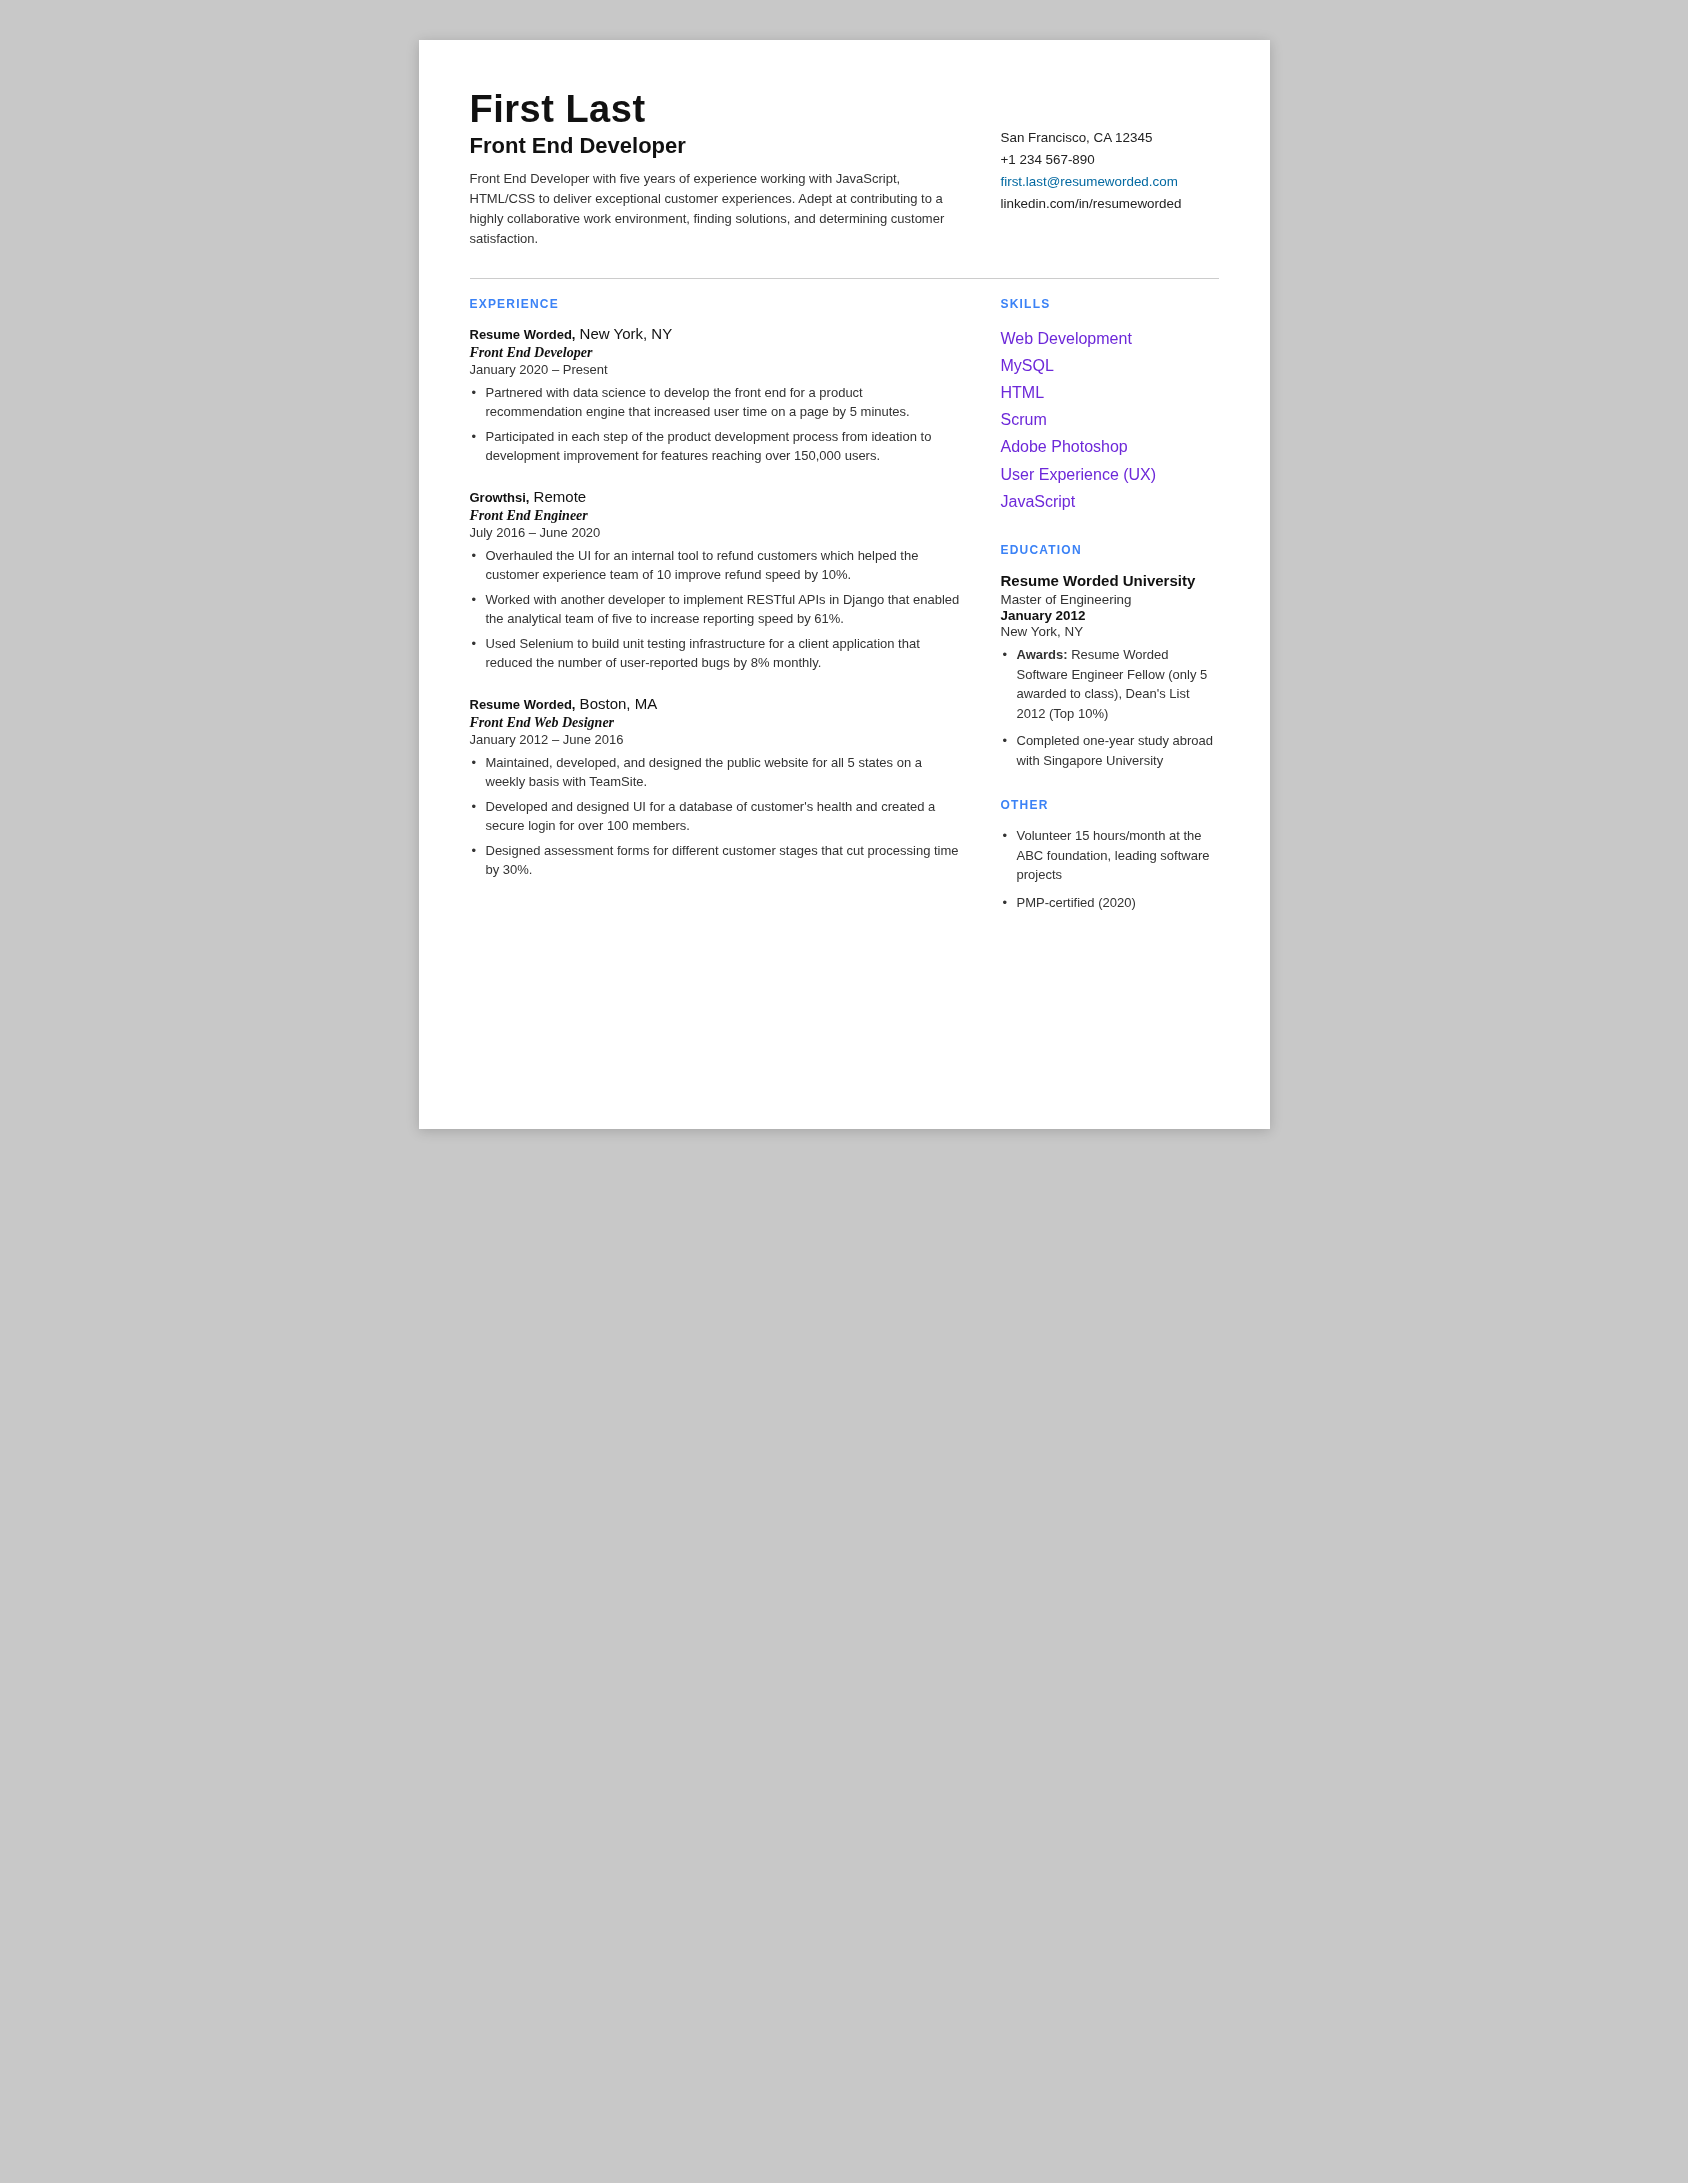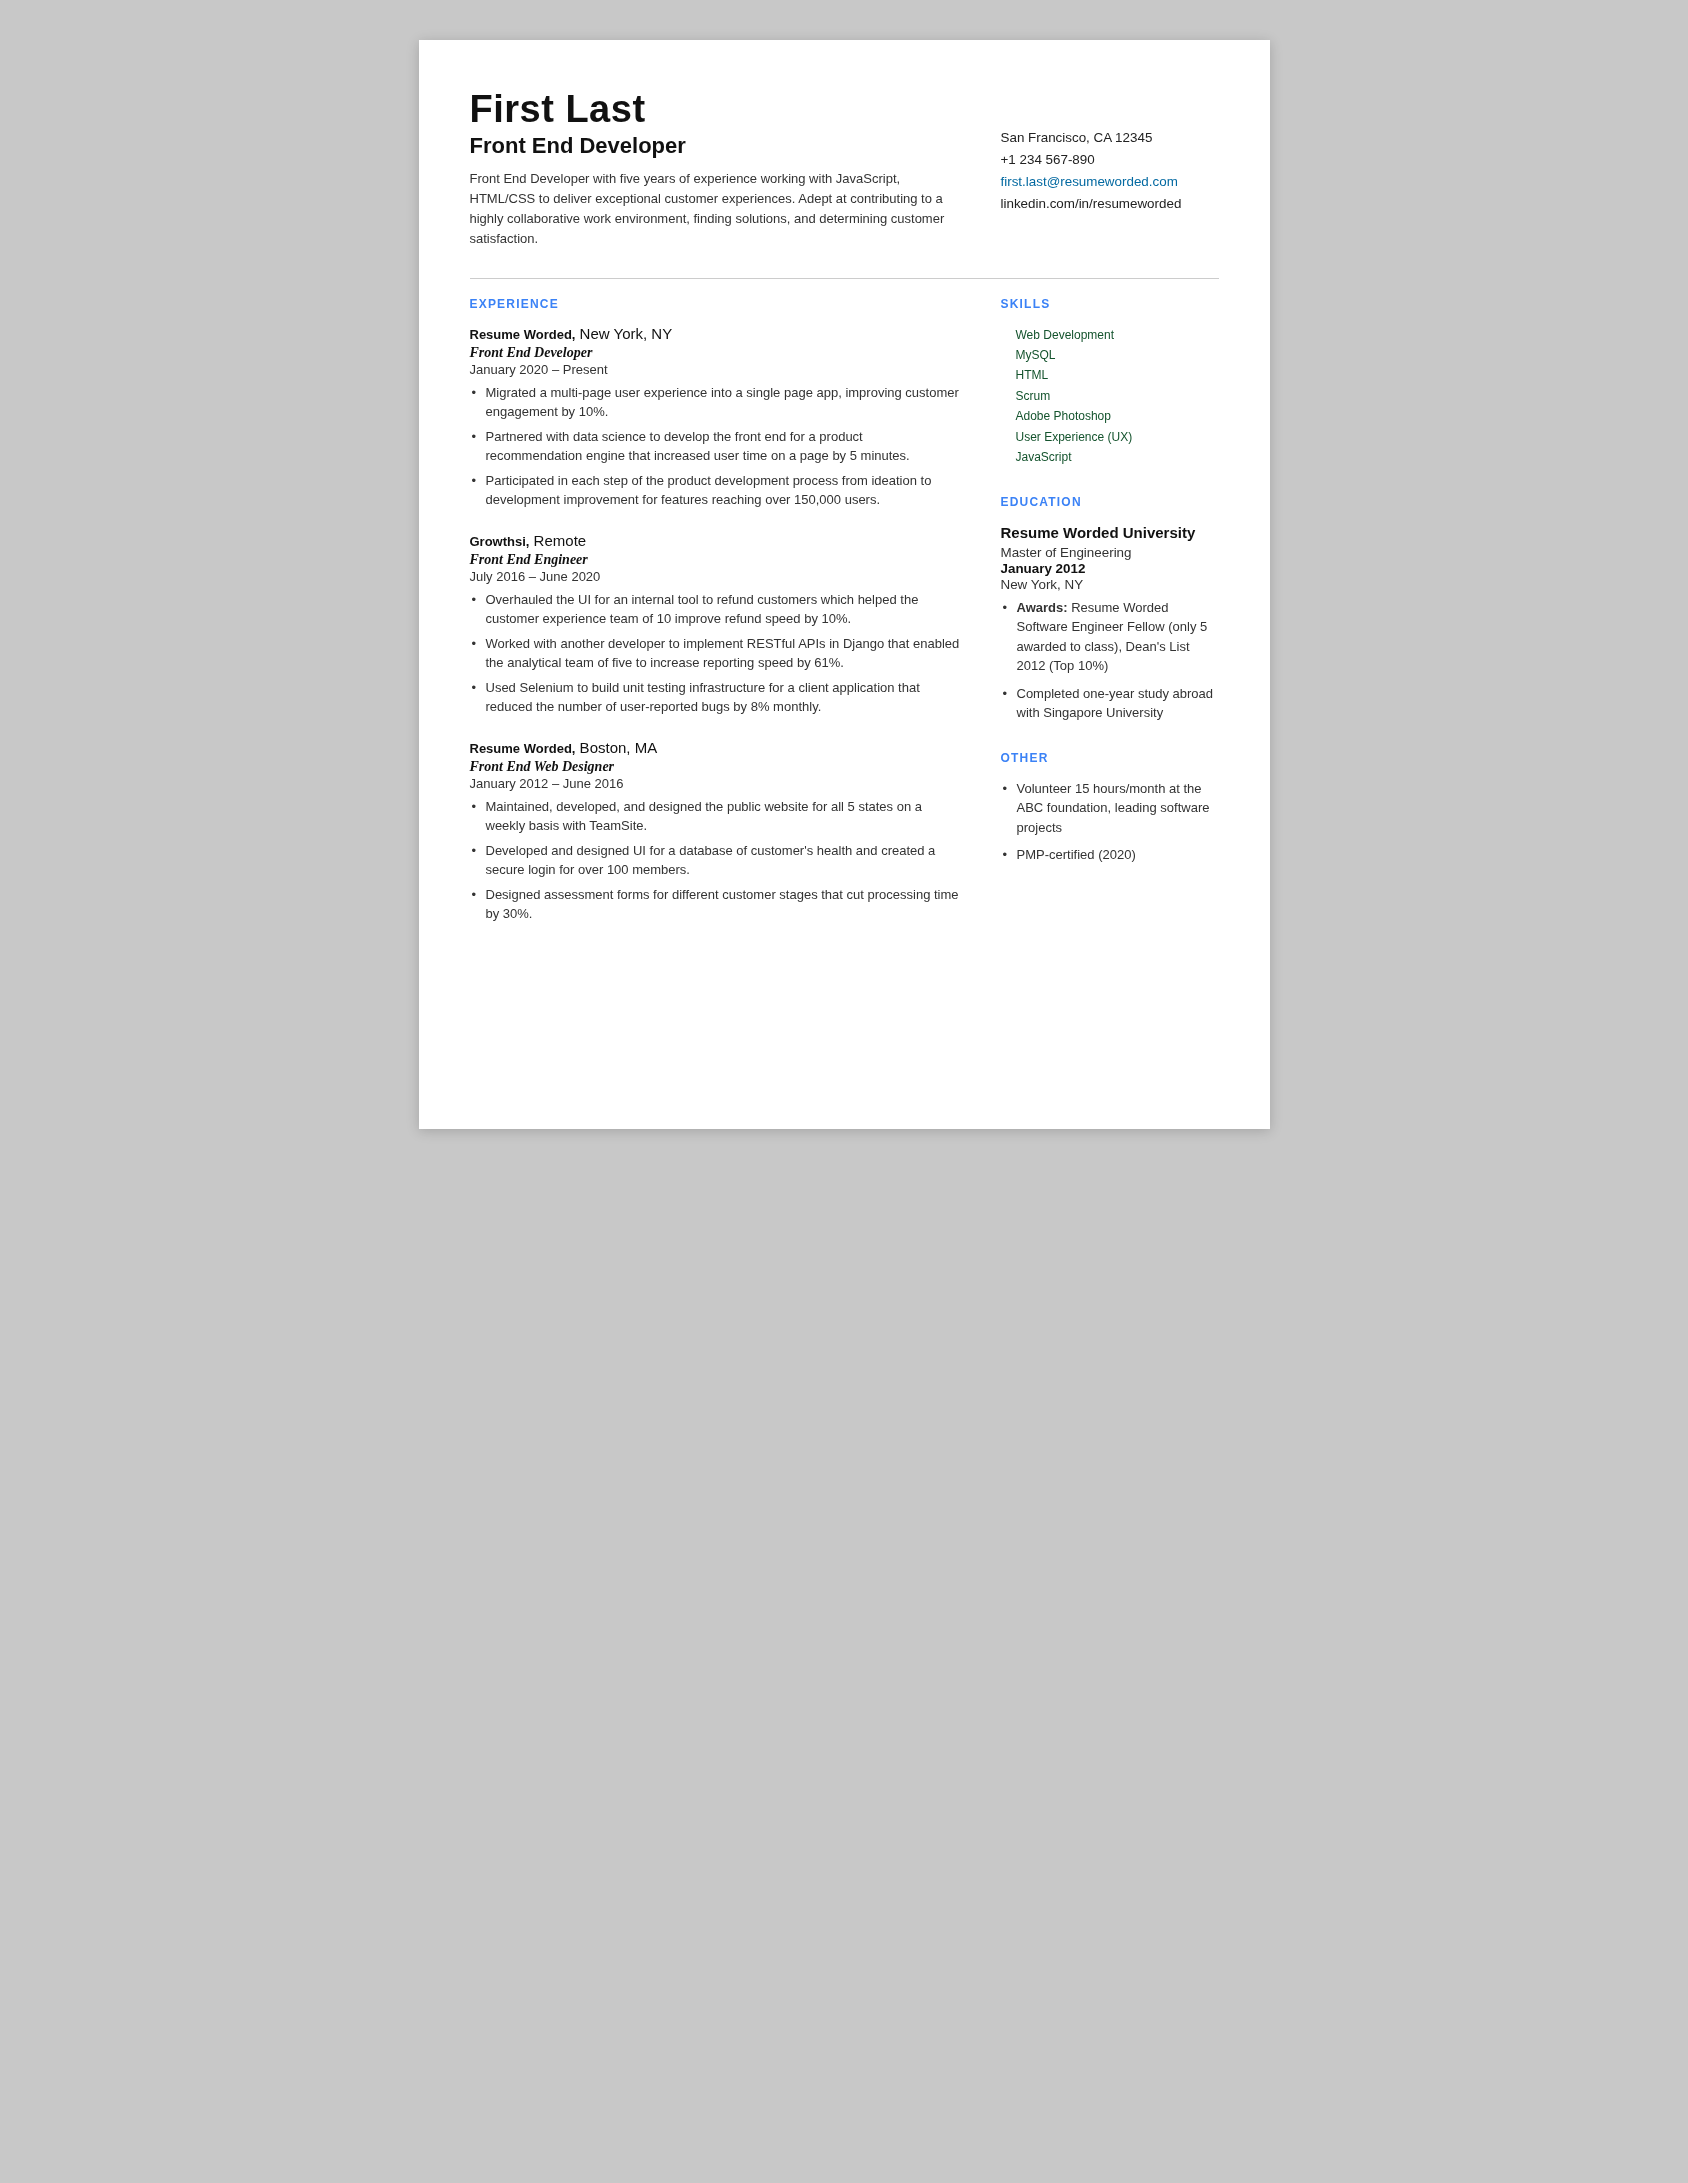--- a/index.html
+++ b/index.html
@@ -138,24 +138,23 @@
       top: 0;
       color: #333;
       font-size: 13px;
     }
     .skills-list {
       list-style: none;
       padding: 0;
     }
     .skills-list li {
       font-family: Arial, Helvetica, sans-serif;
-      font-size: 12px;
-      color: #14532d;
+      font-size: 16px;
+      color: #6d28d9;
       line-height: 1.7;
-      margin-left: 15px;
     }
     .edu-block {
       margin-bottom: 14px;
     }
     .edu-school {
       font-family: Arial, Helvetica, sans-serif;
       font-size: 15px;
       font-weight: 700;
       color: #111;
       line-height: 1.3;
@@ -253,21 +252,20 @@
     <div class="col-left">
       <div class="section-heading">EXPERIENCE</div>
 
       <div class="job-block">
         <div>
           <span class="job-company">Resume Worded,</span><span class="job-company-normal"> New York, NY</span>
         </div>
         <div class="job-role">Front End Developer</div>
         <div class="job-dates">January 2020 – Present</div>
         <ul class="bullet-list">
-          <li>Migrated a multi-page user experience into a single page app, improving customer engagement by 10%.</li>
           <li>Partnered with data science to develop the front end for a product recommendation engine that increased user time on a page by 5 minutes.</li>
           <li>Participated in each step of the product development process from ideation to development improvement for features reaching over 150,000 users.</li>
         </ul>
       </div>
 
       <div class="job-block">
         <div>
           <span class="job-company">Growthsi,</span><span class="job-company-normal"> Remote</span>
         </div>
         <div class="job-role">Front End Engineer</div>

